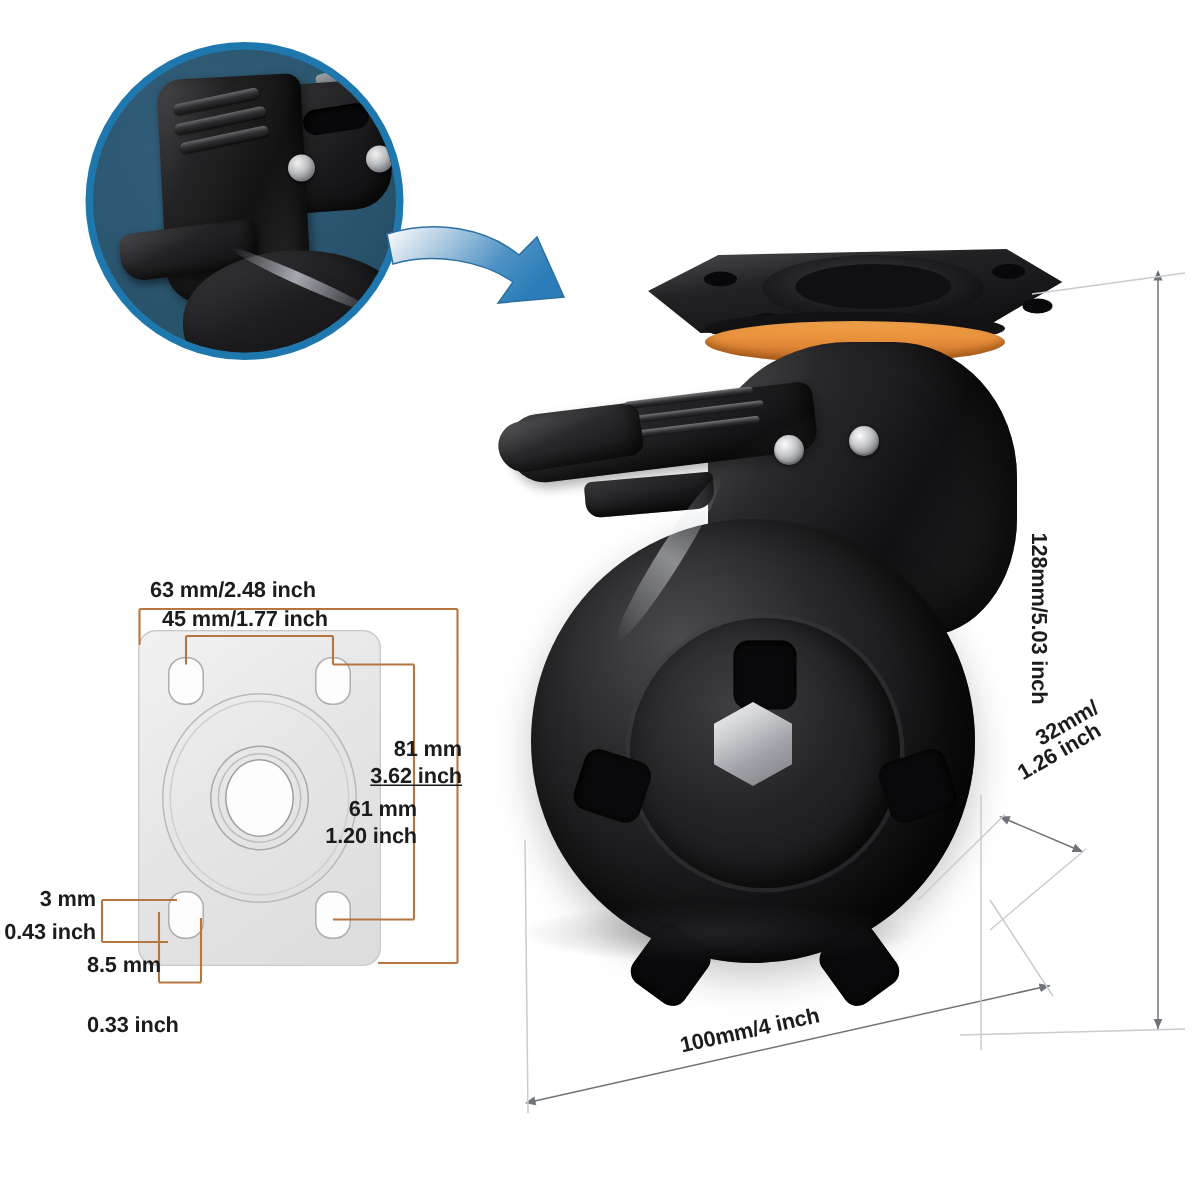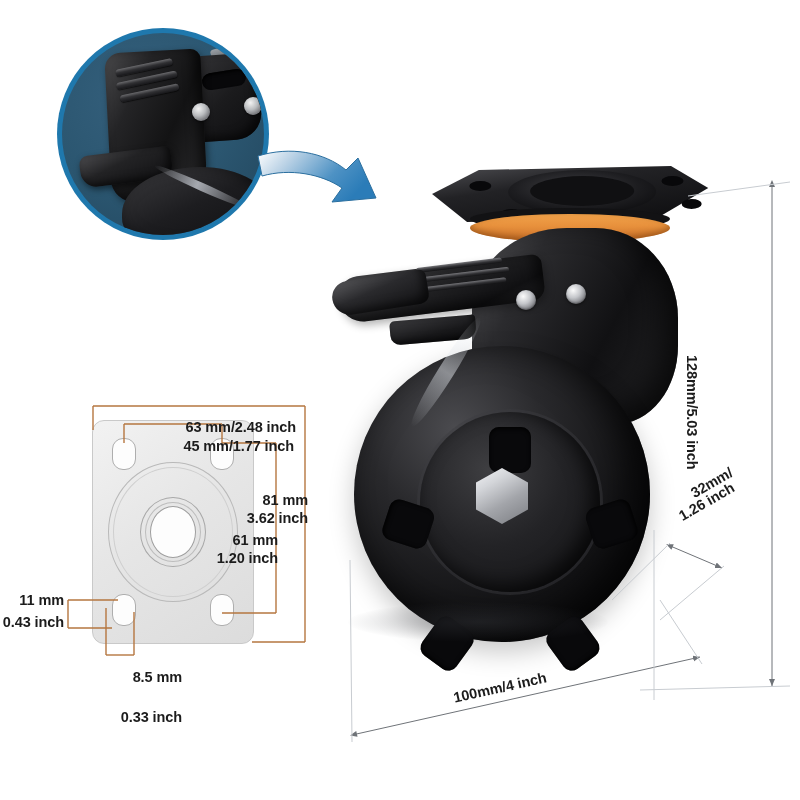--- a/index.html
+++ b/index.html
@@ -16,21 +16,21 @@
   
   .dim{
     position:absolute;
     font-size:14.5px;
     font-weight:700;
     color:#1c1c1c;
     white-space:nowrap;
     line-height:1.22;
     letter-spacing:-.1px;
   }
-  .dim.ctr{text-align:right;margin-top:33px;}
+  .dim.ctr{text-align:left;}
   .dim.rt{text-align:right;}
 
   
   .inset{
     position:absolute;left:57px;top:28px;width:212px;height:212px;
     border-radius:50%;
     background:#1f78ad;
     padding:0;
     box-sizing:border-box;
   }
@@ -399,26 +399,26 @@
 
       <line x1="654" y1="530" x2="654" y2="700" stroke="#c8ccd1"></line>
     </g>
   </svg>
 
   <div class="dim ctr" style="left:100px;top:386px;width:196px;">63 mm/2.48 inch</div>
 
   <div class="dim ctr" style="left:108px;top:405px;width:186px;">45 mm/1.77 inch</div>
 
   <div class="dim rt" style="left:198px;top:492px;width:110px;">81 mm</div>
-  <div class="dim rt" style="left:188px;top:510px;width:120px;">3.62 inch</div>
+  <div class="dim rt" style="left:188px;top:510px;width:120px;text-decoration:underline;">3.62 inch</div>
 
   <div class="dim rt" style="left:168px;top:532px;width:110px;">61 mm</div>
   <div class="dim rt" style="left:158px;top:550px;width:120px;">1.20 inch</div>
 
-  <div class="dim rt" style="left:0px;top:592px;width:64px;">11 mm</div>
+  <div class="dim rt" style="left:0px;top:592px;width:64px;">3 mm</div>
   <div class="dim rt" style="left:0px;top:614px;width:64px;">0.43 inch</div>
 
   <div class="dim ctr" style="left:58px;top:636px;width:124px;">8.5 mm</div>
   <div class="dim ctr" style="left:58px;top:676px;width:124px;">0.33 inch</div>
 
   <div class="dim" style="left:700px;top:355px;transform:rotate(90deg);transform-origin:left top;">128mm/5.03 inch</div>
 
   <div class="dim" style="left:452px;top:690px;transform:rotate(-12.5deg);transform-origin:left top;">100mm/4 inch</div>
 
   <div class="dim" style="left:688px;top:487px;transform:rotate(-30deg);transform-origin:left top;">32mm/</div>

